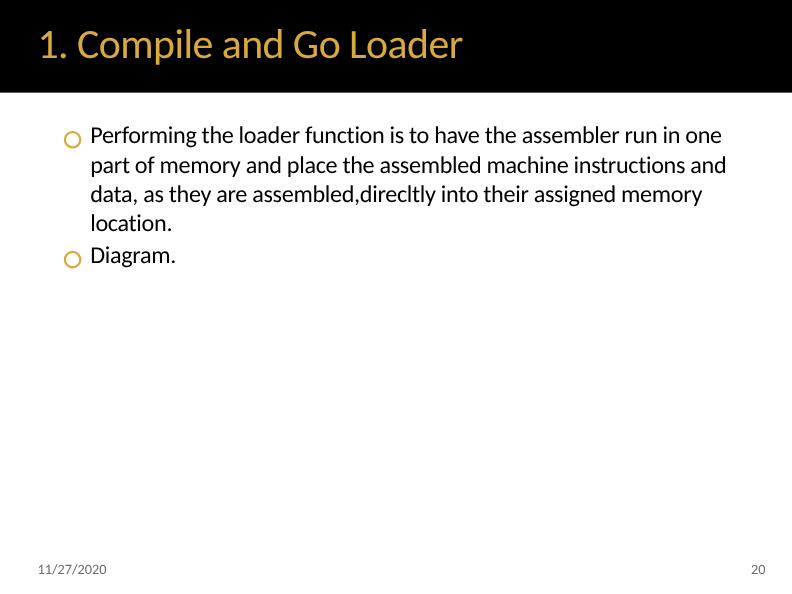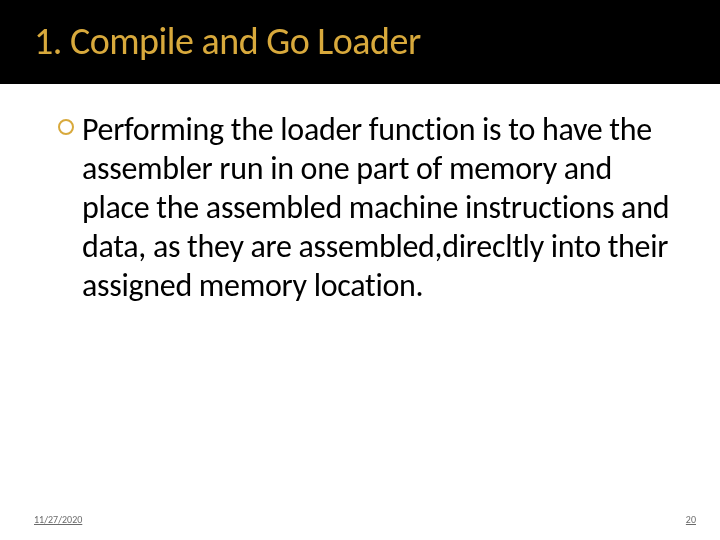--- a/index.html
+++ b/index.html
@@ -33,48 +33,51 @@
     flex: 0 0 auto;
     width: 16px;
     height: 16px;
     border: 2px solid #d8a93c;
     border-radius: 50%;
     margin-top: 9px;
     margin-right: 8px;
   }
   .bullet-text {
     color: #000000;
-    font-size: 32px;
+    font-size: 22px;
     line-height: 1.22;
     letter-spacing: -0.3px;
   }
   .footer {
     position: absolute;
     bottom: 14px;
     left: 0;
     right: 0;
     padding: 0 24px 0 34px;
     display: flex;
     justify-content: space-between;
     align-items: baseline;
     color: #6b6b6b;
-    font-size: 10px;
-    text-decoration: underline;
+    font-size: 13px;
   }
 </style>
 </head>
 <body>
 
 <div class="title-bar">
   <div class="title-text">1. Compile and Go Loader</div>
 </div>
 
 <div class="content">
   <div class="bullet-item">
     <span class="bullet"></span>
     <span class="bullet-text">Performing the loader function is to have the assembler run in one part of memory and place the assembled machine instructions and data, as they are assembled,direcltly into their assigned memory location.</span>
   </div>
+  <div class="bullet-item">
+    <span class="bullet"></span>
+    <span class="bullet-text">Diagram.</span>
+  </div>
 </div>
 
 <div class="footer">
   <span>11/27/2020</span>
   <span>20</span>
 </div>
 
 </body></html>

